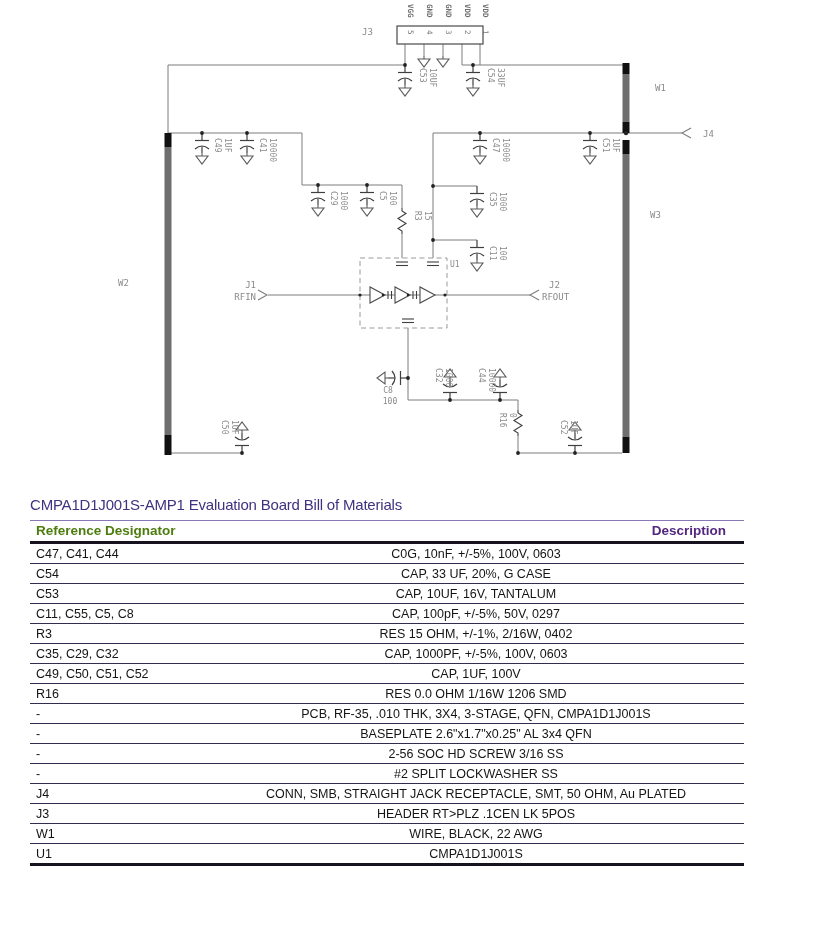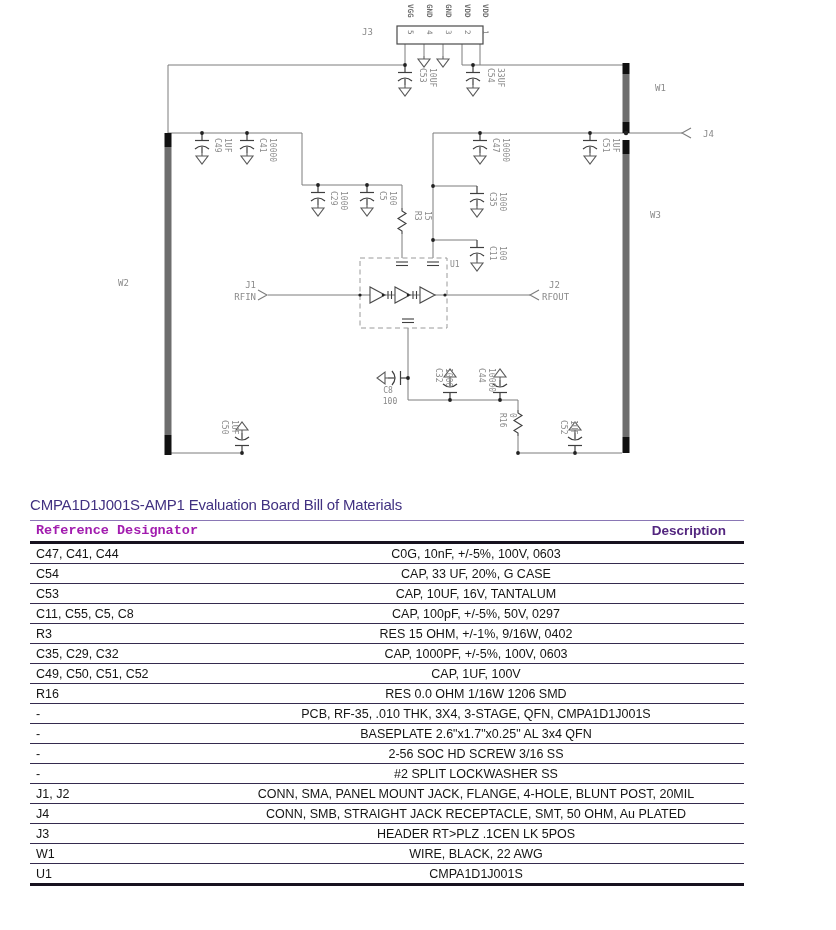--- a/index.html
+++ b/index.html
@@ -251,21 +251,21 @@
 <div class="bom-title" style="color: rgb(65, 49, 129);">CMPA1D1J001S-AMP1 Evaluation Board Bill of Materials</div>
 
 <table class="bom">
   <colgroup>
         <col class="c1">
         <col class="c2">
         <col class="c3">
       </colgroup>
   <thead>
     <tr>
-      <th class="c1" style="color: #a21caf; font-family: Liberation Mono, monospace;">Reference Designator</th>
+      <th class="c1" style="color: #4d7c0f;">Reference Designator</th>
       <th class="c2" style="color: rgb(83, 38, 127);">Description</th>
       <th class="c3" style="color: rgb(83, 38, 127);">Qty</th>
     </tr>
   </thead>
   <tbody>
         <tr>
           <td class="c1">C47, C41, C44</td>
           <td class="c2">C0G, 10nF, +/-5%, 100V, 0603</td>
           <td class="c3">3</td>
         </tr>
@@ -279,21 +279,21 @@
           <td class="c2">CAP, 10UF, 16V, TANTALUM</td>
           <td class="c3">1</td>
         </tr>
         <tr>
           <td class="c1">C11, C55, C5, C8</td>
           <td class="c2">CAP, 100pF, +/-5%, 50V, 0297</td>
           <td class="c3">4</td>
         </tr>
         <tr>
           <td class="c1">R3</td>
-          <td class="c2">RES 15 OHM, +/-1%, 9/16W, 0402</td>
+          <td class="c2">RES 15 OHM, +/-1%, 2/16W, 0402</td>
           <td class="c3">1</td>
         </tr>
         <tr>
           <td class="c1">C35, C29, C32</td>
           <td class="c2">CAP, 1000PF, +/-5%, 100V, 0603</td>
           <td class="c3">3</td>
         </tr>
         <tr>
           <td class="c1">C49, C50, C51, C52</td>
           <td class="c2">CAP, 1UF, 100V</td>
@@ -318,25 +318,20 @@
           <td class="c1">-</td>
           <td class="c2">2-56 SOC HD SCREW 3/16 SS</td>
           <td class="c3">4</td>
         </tr>
         <tr>
           <td class="c1">-</td>
           <td class="c2">#2 SPLIT LOCKWASHER SS</td>
           <td class="c3">4</td>
         </tr>
         <tr>
-          <td class="c1">J1, J2</td>
-          <td class="c2">CONN, SMA, PANEL MOUNT JACK, FLANGE, 4-HOLE, BLUNT POST, 20MIL</td>
-          <td class="c3">2</td>
-        </tr>
-        <tr>
           <td class="c1">J4</td>
           <td class="c2">CONN, SMB, STRAIGHT JACK RECEPTACLE, SMT, 50 OHM, Au PLATED</td>
           <td class="c3">1</td>
         </tr>
         <tr>
           <td class="c1">J3</td>
           <td class="c2">HEADER RT&gt;PLZ .1CEN LK 5POS</td>
           <td class="c3">1</td>
         </tr>
         <tr>

